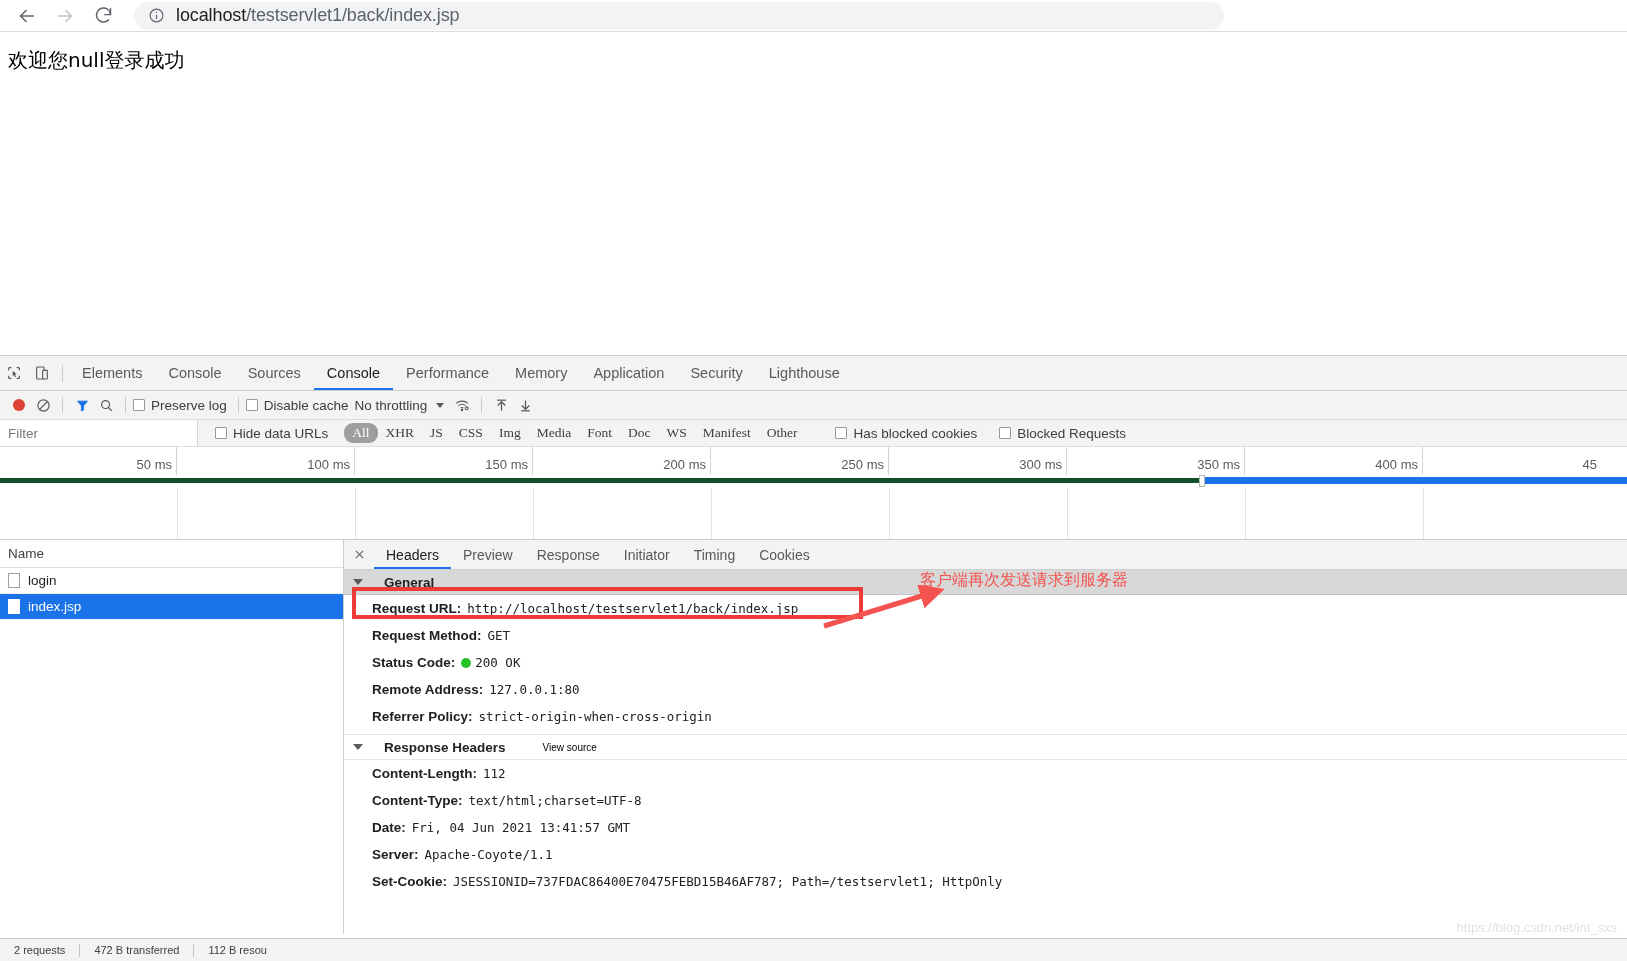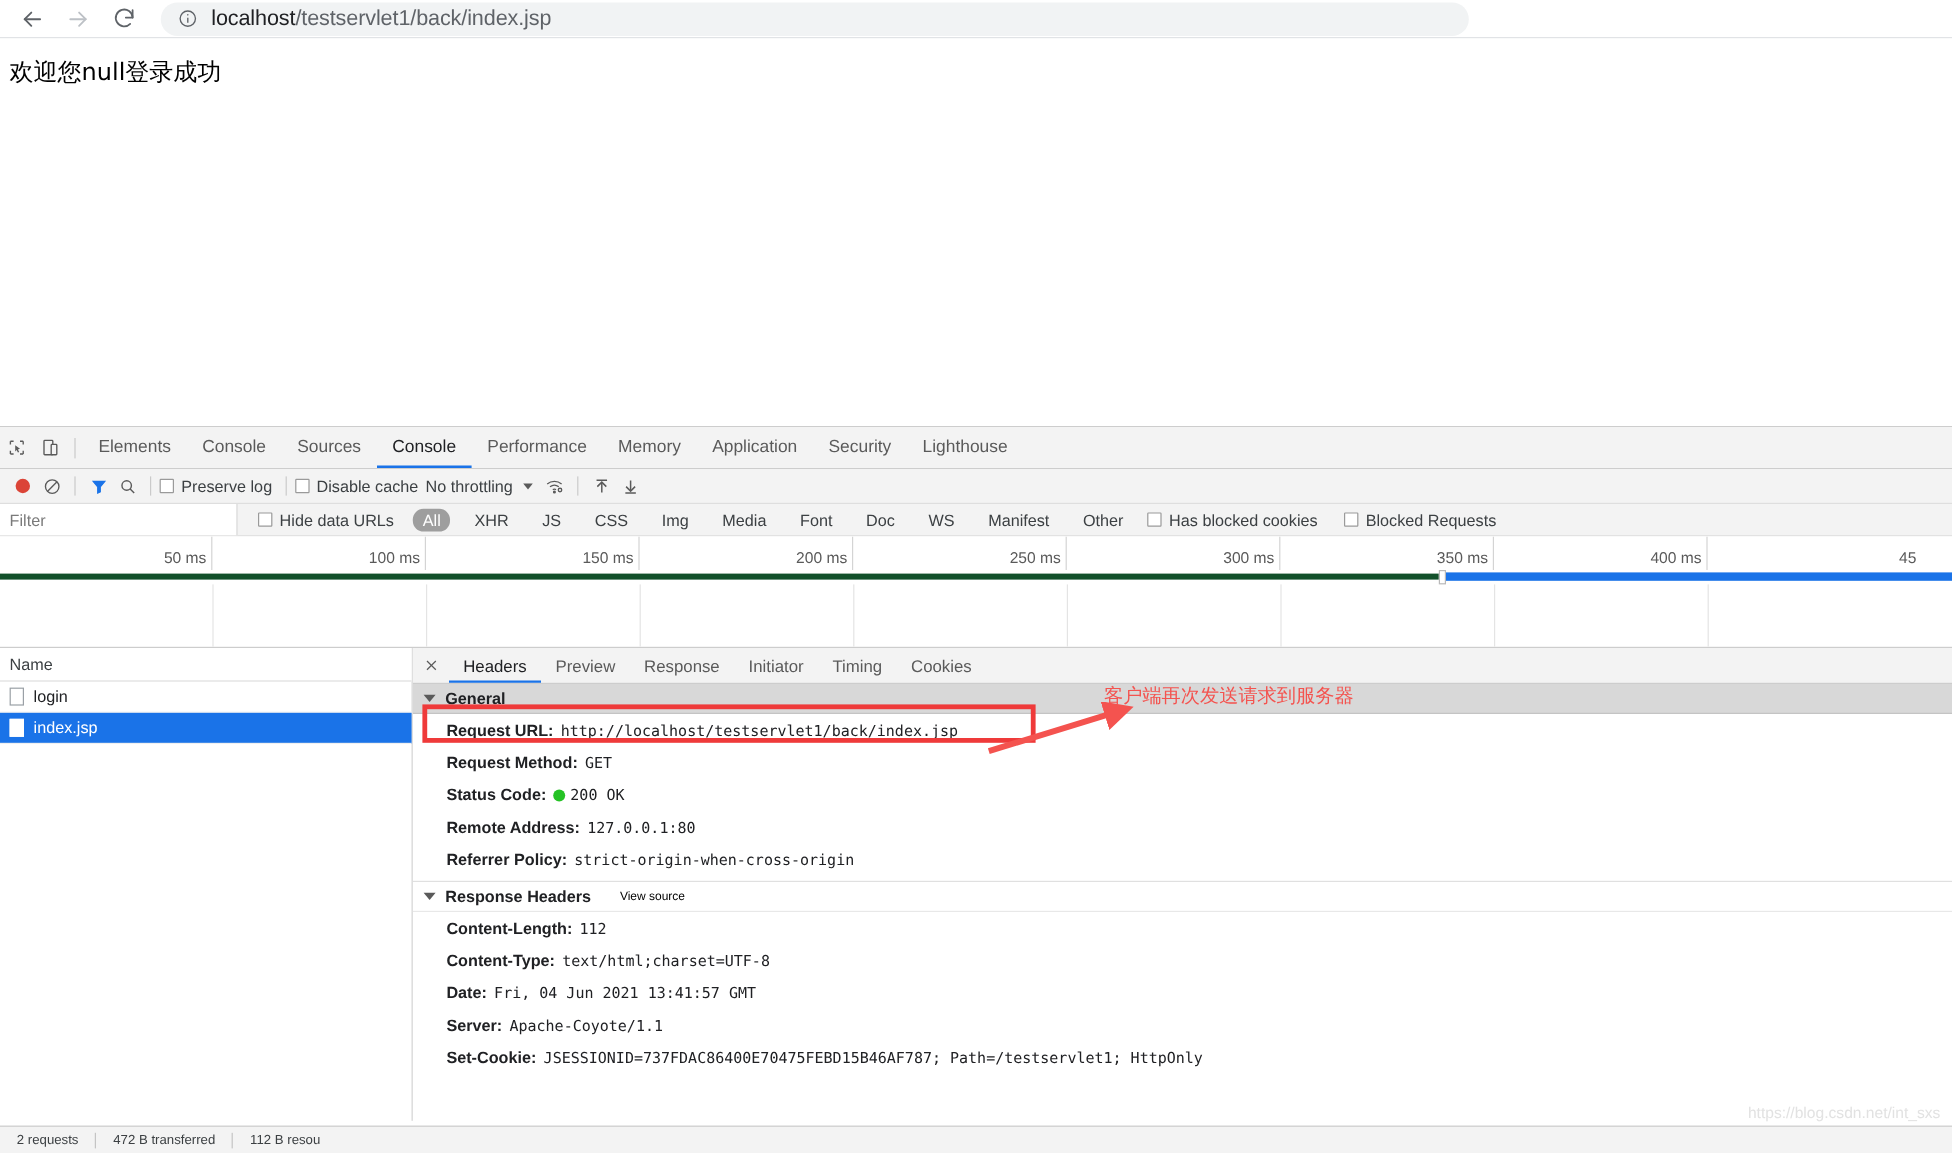--- a/index.html
+++ b/index.html
@@ -135,27 +135,27 @@
     width: 198px; height: 26px;
     border: none; border-right: 1px solid #d6d6d6;
     background: #fff;
     font-size: 13.5px; color: #3c4043;
     padding-left: 8px;
     font-family: "Liberation Sans", sans-serif;
     outline: none;
   }
   #filter-input::placeholder { color: #7a7a7a; }
   #hide-data-urls { margin-left: 17px; }
-  #type-filters { display: flex; align-items: center; gap: 12px; margin-left: 12px; }
+  #type-filters { display: flex; align-items: center; gap: 0px; margin-left: 12px; font-family: Liberation Serif, serif; }
   .type-chip {
     padding: 2px 8px; border-radius: 9px;
     font-size: 13.5px; color: #3c4043; white-space: nowrap;
   }
   .type-chip.selected { background: #9e9e9e; color: #ffffff; }
-  #blocked-filters { display: flex; align-items: center; gap: 18px; margin-left: 12px; }
+  #blocked-filters { display: flex; align-items: center; gap: 18px; margin-left: 30px; }
 
   
   #dt-overview {
     position: relative; width: 100%; height: 93px;
     background: #ffffff;
     border-bottom: 1px solid #cdcdcd;
     overflow: hidden;
   }
   #ruler { position: absolute; left: 0; top: 0; width: 100%; height: 28px; }
   .tick {
@@ -228,21 +228,21 @@
   .detail-tab {
     padding: 0 12px; height: 29px;
     display: flex; align-items: center;
     font-size: 14px; color: #5a5a5a; white-space: nowrap;
   }
   .detail-tab.active { color: #202124; box-shadow: inset 0 -2px 0 #1a73e8; }
 
   .section-header {
     height: 25px; background: #d8d8d8;
     display: flex; align-items: center;
-    padding-left: 9px; gap: 8px;
+    padding-left: 9px; gap: 21px;
     font-size: 13.5px; font-weight: bold; color: #202124;
     border-bottom: 1px solid #c4c4c4;
   }
   .section-header.plain { background: #ffffff; border-bottom: 1px solid #e8e8e8; }
   .tri {
     width: 0; height: 0;
     border-left: 5px solid transparent; border-right: 5px solid transparent;
     border-top: 6px solid #5a5a5a;
   }
   .view-source {

